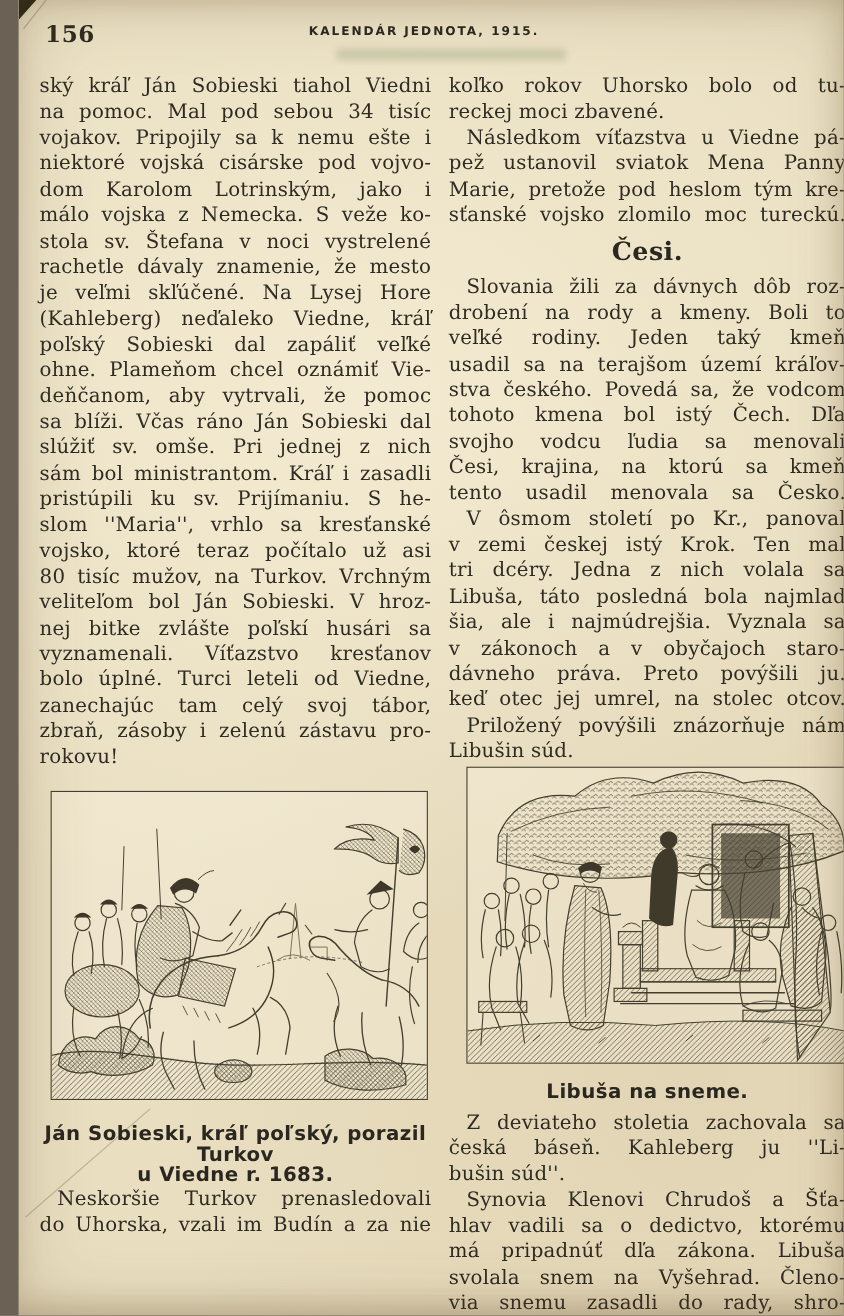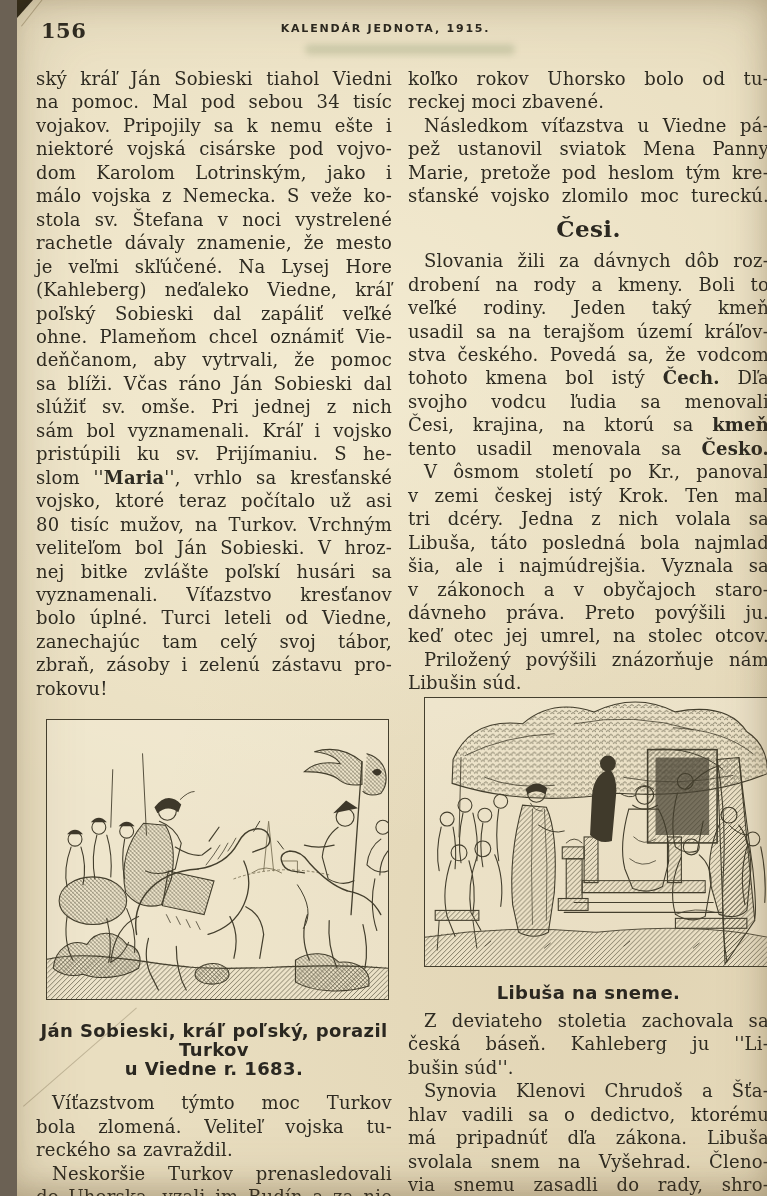--- a/index.html
+++ b/index.html
@@ -29,21 +29,21 @@
     font-family:"DejaVu Sans", sans-serif;font-weight:bold;font-size:11px;letter-spacing:1.8px;color:#2a2720;}
   .bleed-smudge{position:absolute;left:288px;top:44px;width:210px;height:11px;background:#94a077;
     opacity:.33;filter:blur(3px);border-radius:5px;}
 
   .col{position:absolute;top:67px;font-size:18px;line-height:23.45px;}
   .col-left{left:19px;width:356px;}
   .col-right{left:391px;width:361px;}
   .line{text-align:justify;text-align-last:justify;letter-spacing:.2px;}
   .para.indent .line:first-child{text-indent:16px;}
   .para.lastleft .line:last-child{text-align-last:left;}
-  b{font-weight:bold;}
+  b{font-weight:normal;}
 
   .section-heading{text-align:center;font-weight:bold;font-size:23px;letter-spacing:.4px;
     margin:9px 0 9px;color:#2b2820;}
 
   .figure{border:1.6px solid #443f2e;background:rgba(255,252,238,.25);box-sizing:border-box;}
   .figure svg{display:block;width:100%;height:100%;}
   .fig-left{margin:19px 0 0 10px;width:343px;height:281px;}
   .fig-right{margin:2px 0 0 16px;width:345px;height:270px;}
   .figcaption{font-family:"DejaVu Sans", sans-serif;font-weight:bold;text-align:center;
     font-size:18px;line-height:19px;letter-spacing:.4px;color:#2a2720;}
@@ -75,21 +75,21 @@
         <div class="line">málo vojska z Nemecka. S veže ko-</div>
         <div class="line">stola sv. Štefana v noci vystrelené</div>
         <div class="line">rachetle dávaly znamenie, že mesto</div>
         <div class="line">je veľmi skľúčené. Na Lysej Hore</div>
         <div class="line">(Kahleberg) neďaleko Viedne, kráľ</div>
         <div class="line">poľský Sobieski dal zapáliť veľké</div>
         <div class="line">ohne. Plameňom chcel oznámiť Vie-</div>
         <div class="line">deňčanom, aby vytrvali, že pomoc</div>
         <div class="line">sa blíži. Včas ráno Ján Sobieski dal</div>
         <div class="line">slúžiť sv. omše. Pri jednej z nich</div>
-        <div class="line">sám bol vyznamenali. Kráľ i vojsko</div>
+        <div class="line">sám bol ministrantom. Kráľ i zasadli</div>
         <div class="line">pristúpili ku sv. Prijímaniu. S he-</div>
         <div class="line">slom ''<b>Maria</b>'', vrhlo sa kresťanské</div>
         <div class="line">vojsko, ktoré teraz počítalo už asi</div>
         <div class="line">80 tisíc mužov, na Turkov. Vrchným</div>
         <div class="line">veliteľom bol Ján Sobieski. V hroz-</div>
         <div class="line">nej bitke zvlášte poľskí husári sa</div>
         <div class="line">vyznamenali. Víťazstvo kresťanov</div>
         <div class="line">bolo úplné. Turci leteli od Viedne,</div>
         <div class="line">zanechajúc tam celý svoj tábor,</div>
         <div class="line">zbraň, zásoby i zelenú zástavu pro-</div>
@@ -172,25 +172,20 @@
           <circle cx="338" cy="108" r="7"></circle>
         </g>
       </svg>
     </div>
 
     <div class="figcaption cap-left">
       <div>Ján Sobieski, kráľ poľský, porazil Turkov</div>
       <div>u Viedne r. 1683.</div>
     </div>
 
-    <div class="para indent lastleft after-cap">
-        <div class="line">Víťazstvom týmto moc Turkov</div>
-        <div class="line">bola zlomená. Veliteľ vojska tu-</div>
-        <div class="line">reckého sa zavraždil.</div>
-      </div>
     <div class="para indent">
         <div class="line">Neskoršie Turkov prenasledovali</div>
         <div class="line">do Uhorska, vzali im Budín a za nie</div>
       </div>
   </div>
 
   <div class="col col-right">
     <div class="para lastleft">
         <div class="line">koľko rokov Uhorsko bolo od tu-</div>
         <div class="line">reckej moci zbavené.</div>

